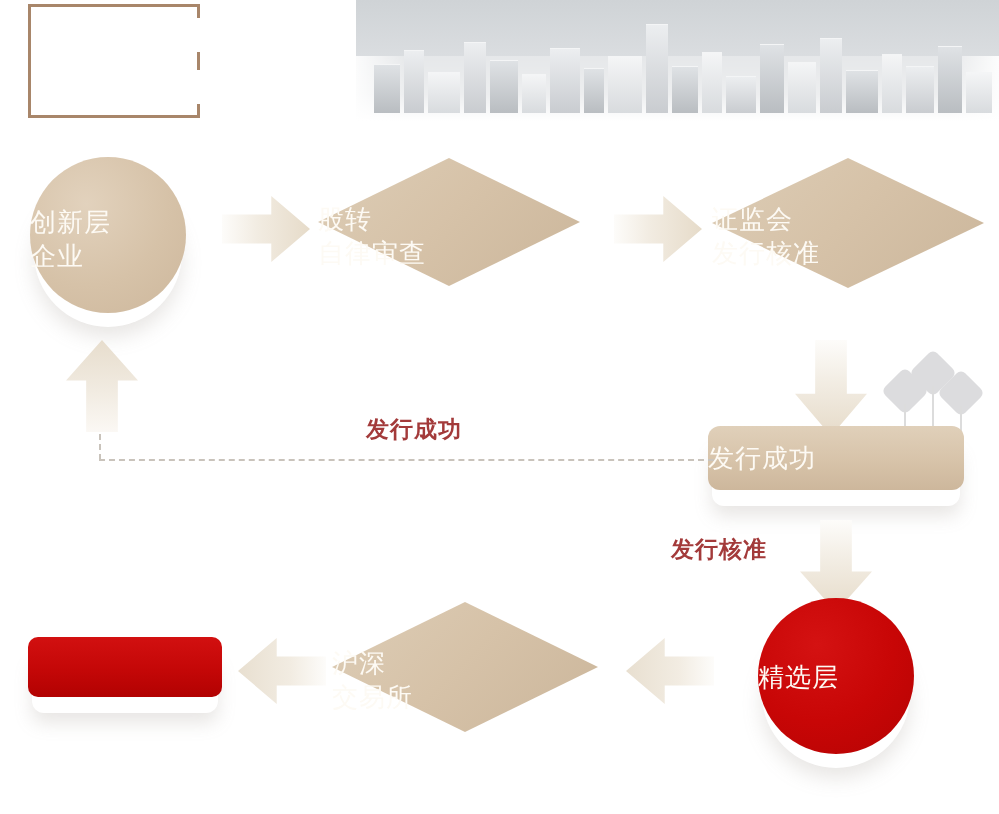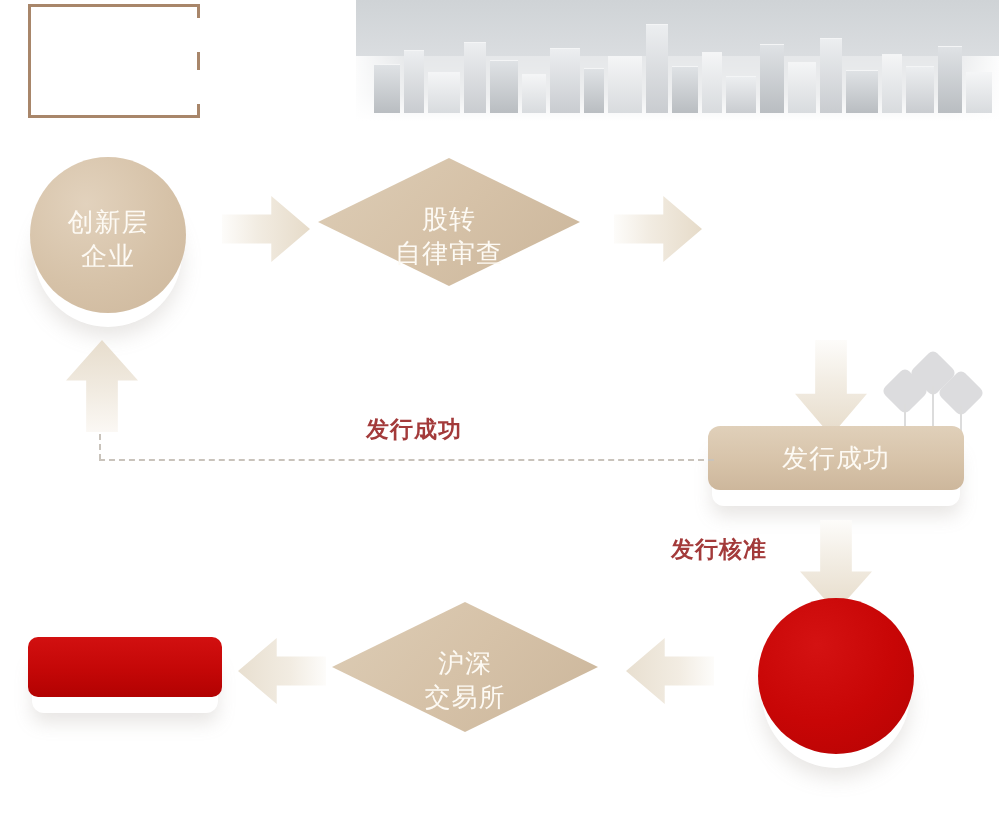--- a/index.html
+++ b/index.html
@@ -71,21 +71,20 @@
     background: linear-gradient(to bottom, #eceef0, #c9ccd0);
     border-top: 1px solid #f4f5f6;
   }
   .bldg.d { background: linear-gradient(to bottom, #dfe2e5, #b9bdc1); }
   .bldg.l { background: linear-gradient(to bottom, #f4f5f6, #d8dbde); }
 
   
   .node-label {
     position: absolute;
     width: 100%;
-    text-align: center;
     color: #fdfaf4;
     font-size: 26px;
     font-weight: 500;
     line-height: 34px;
     letter-spacing: 1px;
     white-space: pre-line;
     pointer-events: none;
   }
 
   
@@ -273,20 +272,26 @@
     <div class="shadow-dia"></div>
     <div class="face-dia"></div>
     <div class="node-label">股转
 自律审查</div>
   </div>
 
   <div class="arrow right" style="left:614px; top:196px; width:88px; height:66px;">
     <div class="body"></div>
   </div>
 
+  <div class="diamond-node" style="left:712px; top:158px; width:272px; height:130px;">
+    <div class="shadow-dia"></div>
+    <div class="face-dia"></div>
+    <div class="node-label">证监会
+发行核准</div>
+  </div>
 
   <div class="arrow down" style="left:795px; top:340px; width:72px; height:96px;">
     <div class="body"></div>
   </div>
 
   <div class="balloons" style="left:880px; top:352px; width:110px; height:90px;">
     <div class="balloon" style="left:8px;  top:22px; width:34px; height:34px;">
       <div class="kite"></div>
       <div class="stem" style="top:30px; height:50px;"></div>
     </div>
@@ -318,20 +323,21 @@
 
   <div class="edge-label" style="left:671px; top:534px;">发行核准</div>
 
   <div class="arrow down" style="left:800px; top:520px; width:72px; height:92px;">
     <div class="body"></div>
   </div>
 
   <div class="circle-node red one-line" style="left:758px; top:598px; width:156px; height:178px;">
     <div class="base"></div>
     <div class="disc"></div>
+    <div class="node-label">精选层</div>
   </div>
 
   <div class="arrow left" style="left:626px; top:638px; width:88px; height:66px;">
     <div class="body"></div>
   </div>
 
   <div class="diamond-node" style="left:332px; top:602px; width:266px; height:130px;">
     <div class="shadow-dia"></div>
     <div class="face-dia"></div>
     <div class="node-label">沪深

